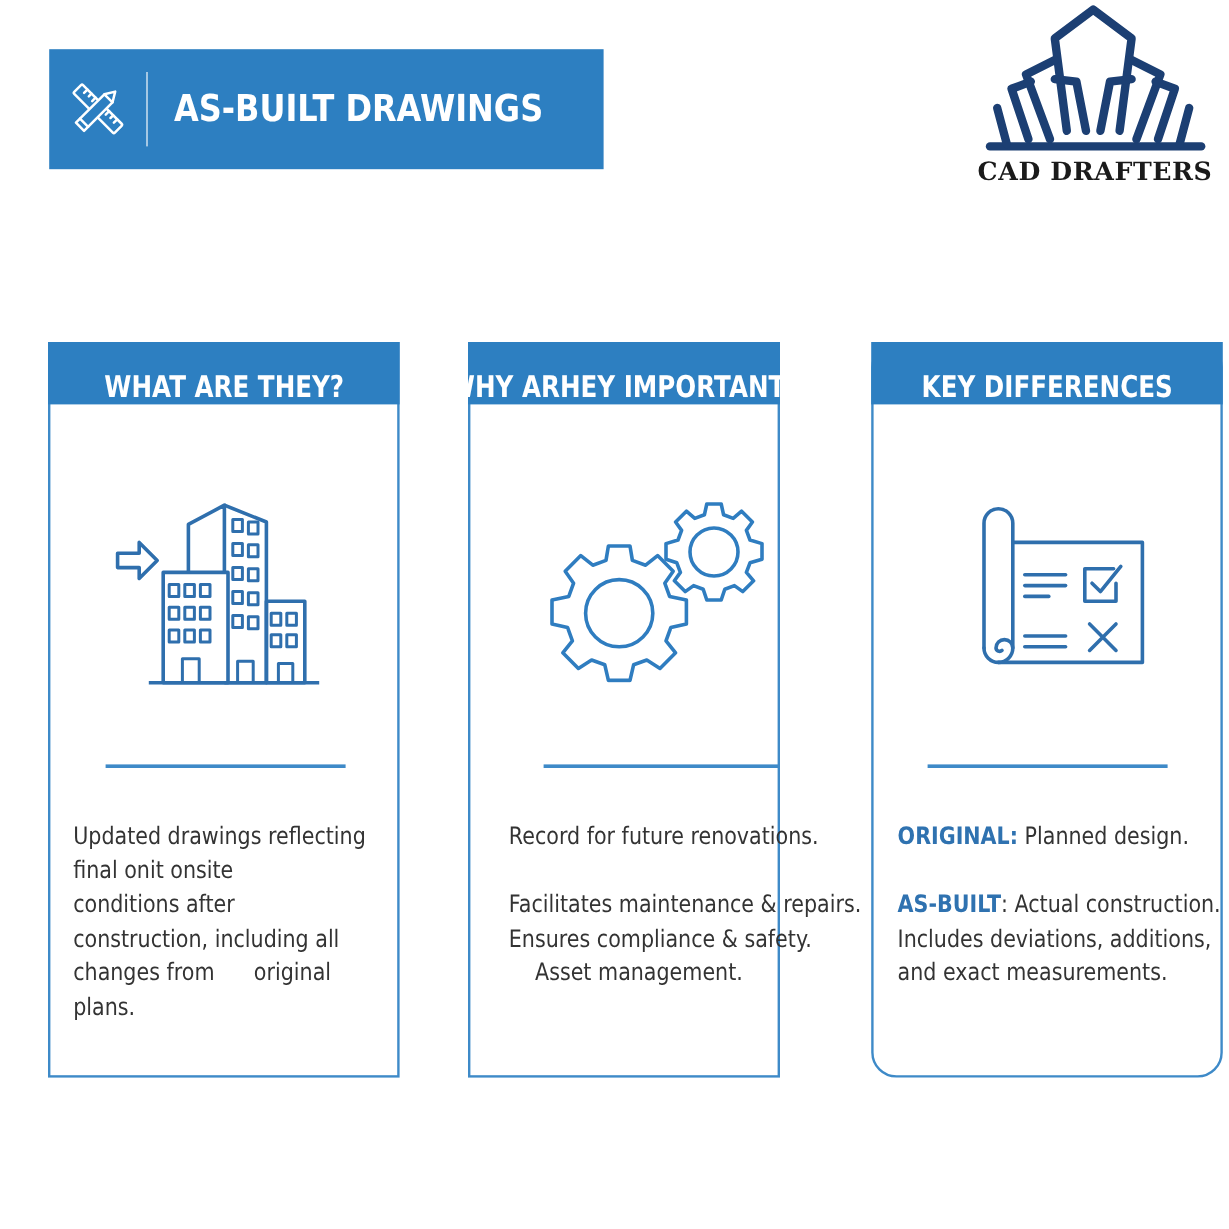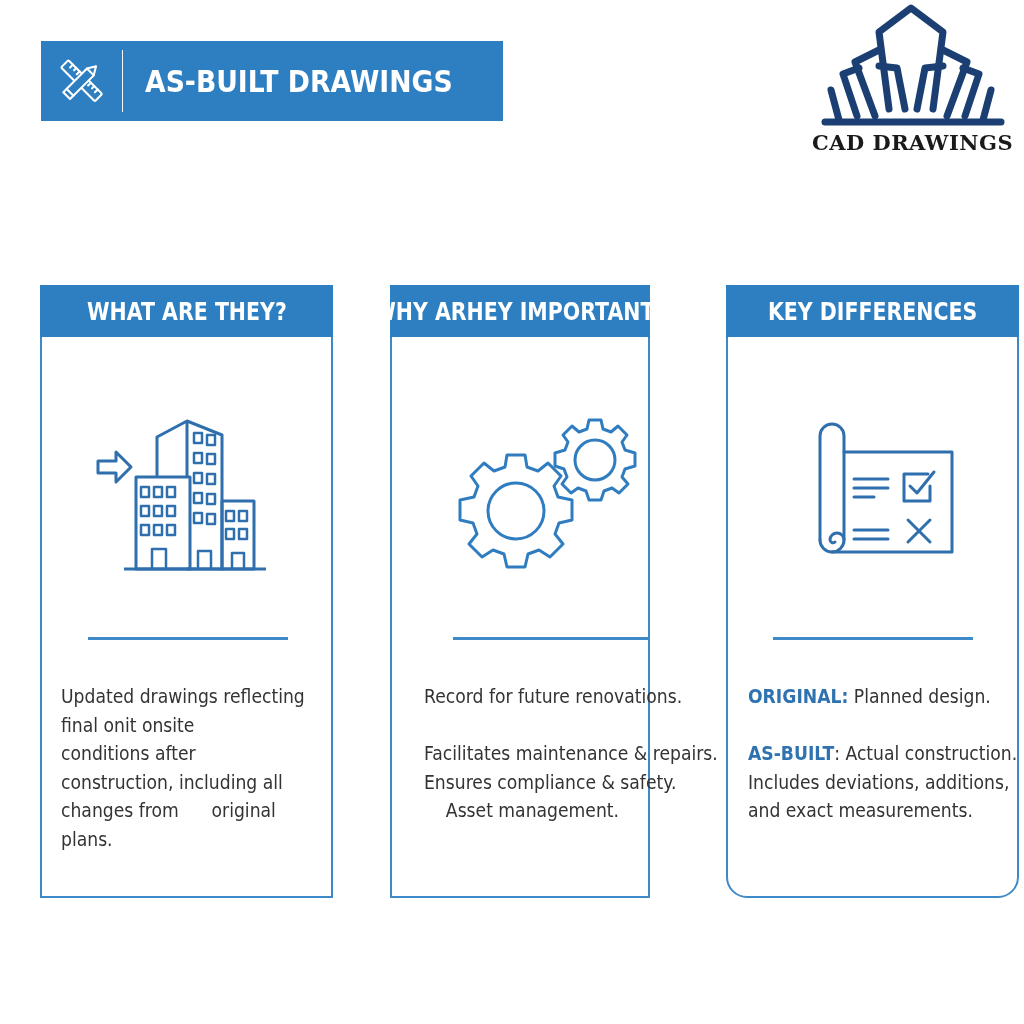--- a/index.html
+++ b/index.html
@@ -1,21 +1,21 @@
 <!DOCTYPE html>
 <html><head>
   <meta charset="utf-8">
   <style>
     html, body { margin: 0; padding: 0; }
     body {
       width: 1024px; height: 1024px; background: #ffffff; position: relative; overflow: hidden;
       font-family: "DejaVu Sans", "Liberation Sans", sans-serif;
     }
     .title-banner {
-      position: absolute; left: 41px; top: 41px; width: 462px; height: 80px;
+      position: absolute; left: 41px; top: 41px; width: 462px; height: 100px;
       background: #2d7fc1; display: flex; align-items: center;
     }
     .title-banner .tools-icon { width: 56px; height: 56px; margin-left: 18px; }
     .title-banner .divider { width: 2px; height: 62px; background: #ffffff; margin-left: 18px; opacity: .95; }
     .title-banner .title-text {
       color: #ffffff; font-size: 31px; font-weight: bold; margin-left: 22px;
       letter-spacing: 0px; transform: scaleX(0.86); transform-origin: left center; white-space: nowrap;
       font-family: "DejaVu Sans", sans-serif;
     }
     .logo { position: absolute; left: 805px; top: 4px; width: 215px; height: 155px; }
@@ -23,21 +23,21 @@
     .logo .logo-text {
       position: absolute; left: 0; top: 126px; width: 215px; text-align: center;
       font-family: "DejaVu Serif", "Liberation Serif", serif; font-weight: bold; font-size: 21px;
       color: #1a1a1a; letter-spacing: 0.5px; white-space: nowrap;
     }
     .panel {
       position: absolute; top: 285px; height: 613px; box-sizing: border-box;
       border: 2px solid #3e8ac8; background: #ffffff;
     }
     .panel .panel-header {
-      height: 52px; background: #2d7fc1; color: #ffffff; display: flex; align-items: center; justify-content: center;
+      height: 52px; background: #2d7fc1; color: #ffffff; display: flex; align-items: flex-end; justify-content: center;
       margin: -2px -2px 0 -2px;
     }
     .panel .panel-header span {
       font-weight: bold; font-size: 25px; white-space: nowrap;
       transform: scaleX(0.82); display: inline-block;
     }
     .panel .icon { position: absolute; }
     .panel .rule { position: absolute; height: 3px; background: #3e8ac8; top: 350px; }
     .panel .body-text {
       position: absolute; color: #333333; font-size: 20px; line-height: 28.5px;
@@ -85,21 +85,21 @@
     <path d="M100 105 L108 64 L126 62"></path>
 
     <path d="M58 112 L38 58 L62 46"></path>
     <path d="M40 112 L26 70 L42 64"></path>
     <path d="M22 116 L14 86"></path>
 
     <path d="M130 112 L150 58 L126 46"></path>
     <path d="M148 112 L162 70 L146 64"></path>
     <path d="M166 116 L174 86"></path>
   </svg>
-  <div class="logo-text">CAD DRAWINGS</div>
+  <div class="logo-text">CAD DRAFTERS</div>
 </div>
 
 <div class="panel" id="panel-1">
   <div class="panel-header">
     <span>WHAT ARE THEY?</span>
   </div>
   <svg class="icon" style="left:52px; top:132px;" width="175" height="155" viewBox="0 0 175 155" fill="none" stroke="#2f6fad" stroke-width="3" stroke-linejoin="round">
 
     <path d="M4 42 h18 v-9 l15 15 l-15 15 v-9 h-18 z"></path>
 

